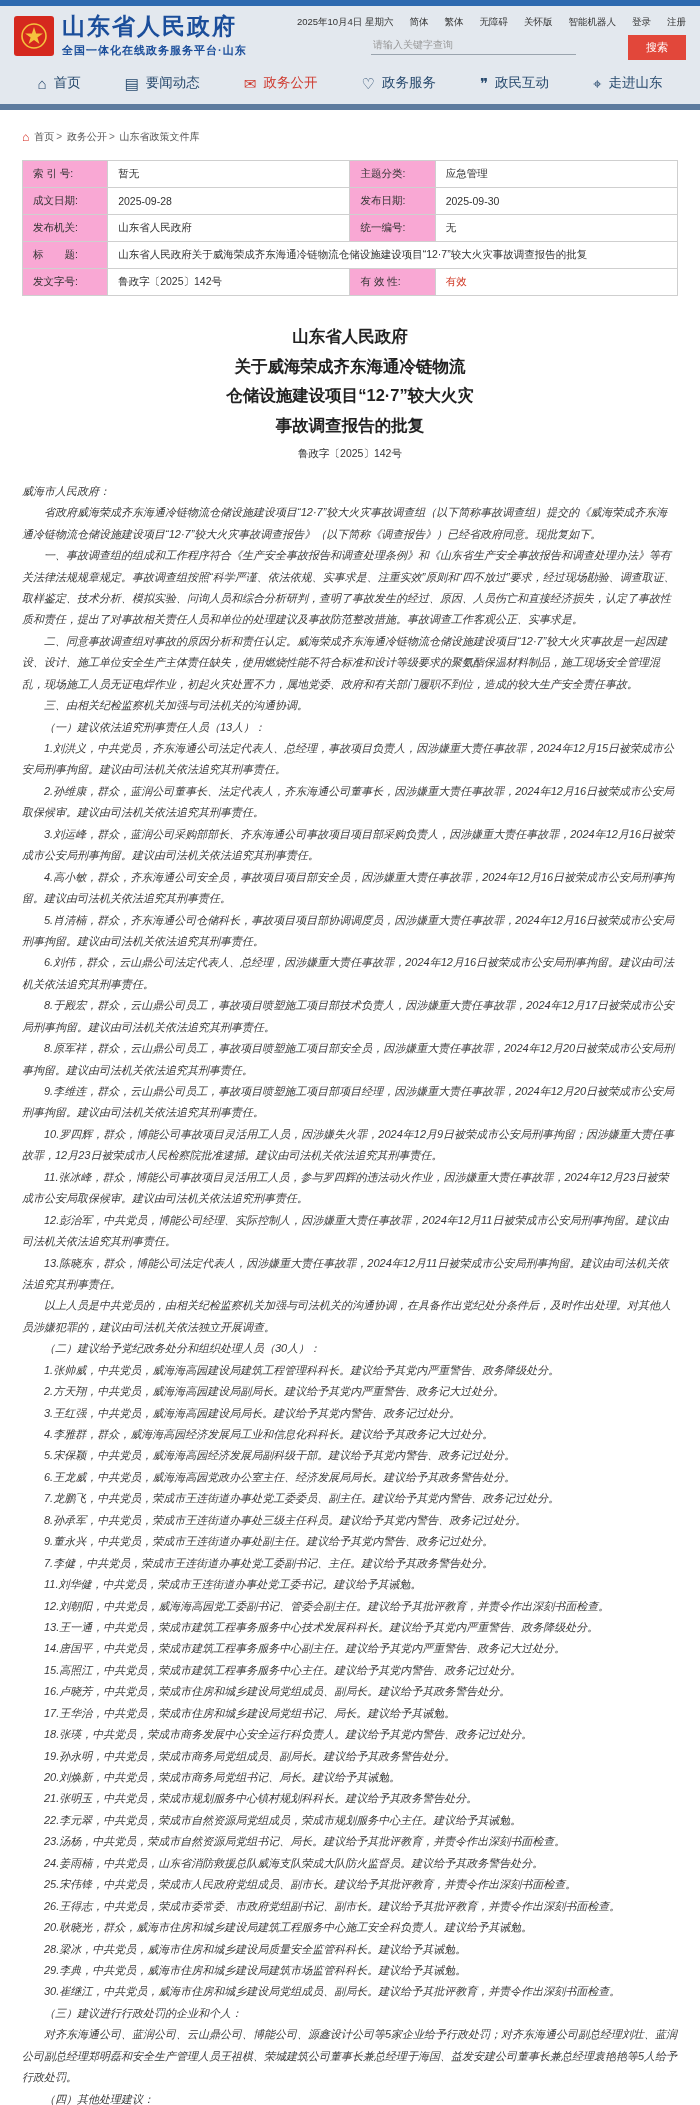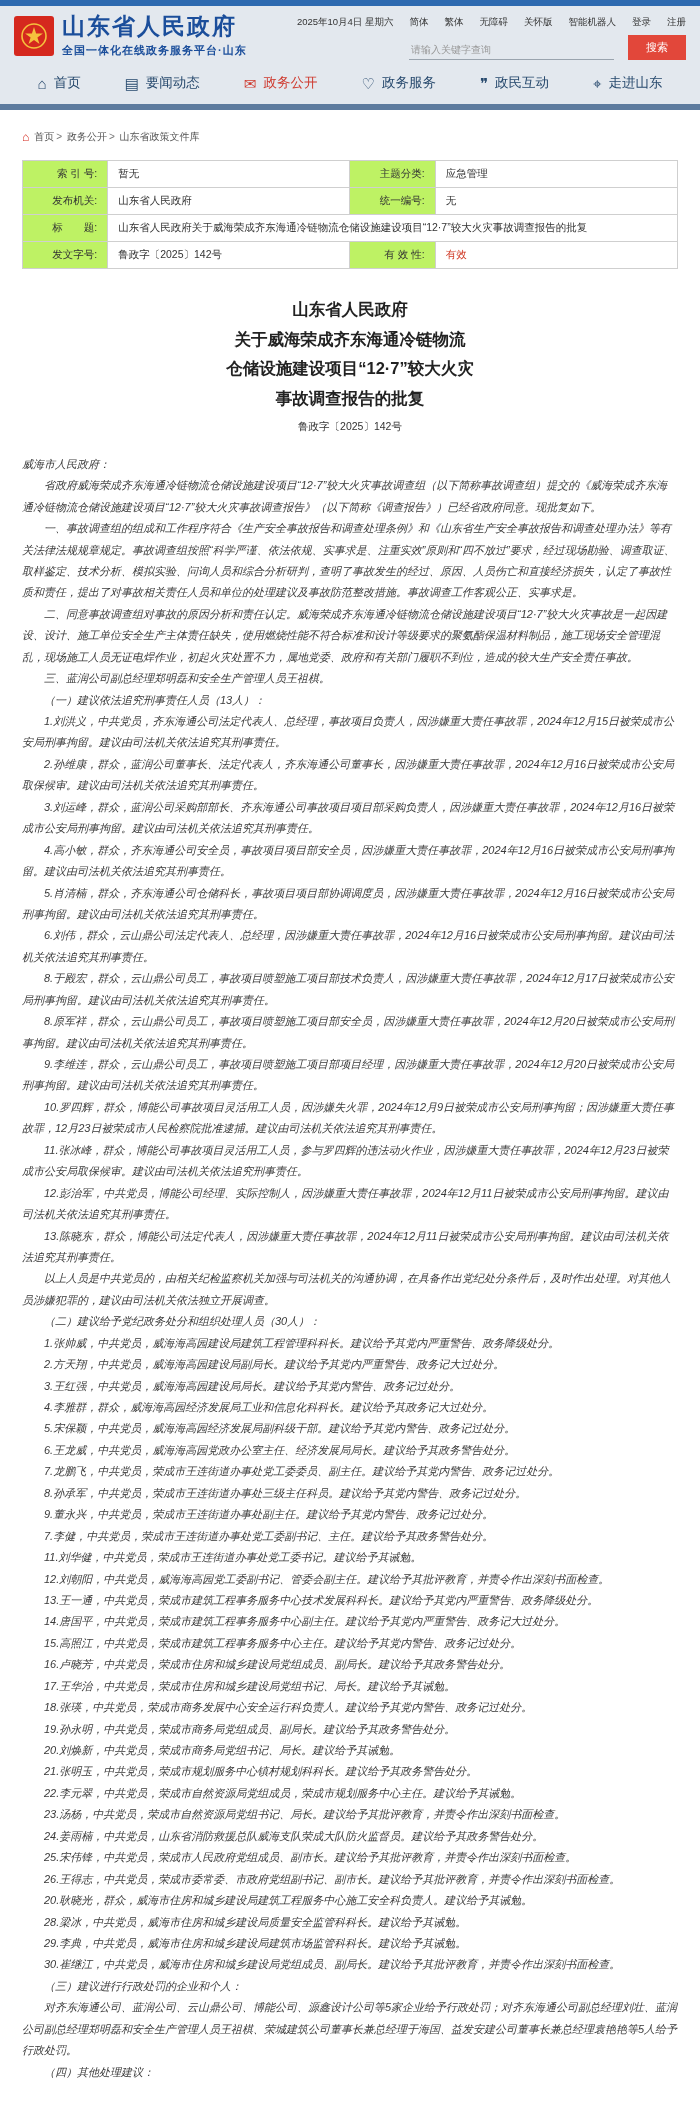--- a/index.html
+++ b/index.html
@@ -19,21 +19,21 @@
     width:40px; height:40px; background:#d5281e; border-radius:3px;
     display:flex; align-items:center; justify-content:center; flex:0 0 auto;
   }
   .brand-text { display:flex; flex-direction:column; }
   .site-title { color:#1b4e9b; font-size:23px; font-weight:bold; letter-spacing:2px; line-height:1.1; }
   .site-subtitle { color:#1b4e9b; font-size:11px; font-weight:bold; letter-spacing:1px; margin-top:4px; }
   .head-right { display:flex; flex-direction:column; align-items:flex-end; gap:6px; padding-top:2px; }
   .utility { font-size:9.5px; color:#333; display:flex; gap:0; align-items:center; white-space:nowrap; }
   .utility .date { }
   .utility .ulink { margin-left:16px; color:#333; cursor:pointer; }
-  .searchrow { display:flex; align-items:flex-end; }
+  .searchrow { display:flex; align-items:flex-start;gap:38px; }
   .search-input {
     width:205px; border:none; border-bottom:1px solid #9aa4ae; background:transparent;
     font-size:10px; color:#555; padding:4px 2px; outline:none;
   }
   .search-input::placeholder { color:#999; }
   .search-btn {
     background:#e2473a; color:#fff; border:none; font-size:11px;
     padding:5px 18px; margin-left:14px; cursor:pointer;
   }
   
@@ -45,21 +45,21 @@
   .nav-divider { height:6px; background:#5d7b9e; }
   
   .content { padding:12px 22px 26px; }
   .breadcrumb { font-size:10px; color:#555; margin:8px 0 16px; display:flex; align-items:center; gap:5px; }
   .breadcrumb .home-ico { color:#d5281e; font-size:12px; }
   .crumb { cursor:pointer; }
   .crumb + .crumb::before { content:"> "; color:#777; margin:0 2px; cursor:default; }
   
   .meta-table { width:100%; border-collapse:collapse; font-size:10.5px; table-layout:fixed; }
   .meta-table td { border:1px solid #cfcfcf; padding:6px 10px; word-break:break-all; }
-  .meta-table td.label { background:#bef264; white-space:nowrap;text-align:right; }
+  .meta-table td.label { background:#f9a8d4; white-space:nowrap; }
   .meta-table col.c-label1 { width:13%; }
   .meta-table col.c-value1 { width:37%; }
   .meta-table col.c-label2 { width:13%; }
   .meta-table col.c-value2 { width:37%; }
   .meta-table .red { color:#d03a26; }
   
   .doc-title { text-align:center; font-weight:bold; font-size:16.5px; line-height:1.8; color:#222; margin-top:26px; }
   .doc-number { text-align:center; font-size:10.5px; color:#333; margin:6px 0 20px; }
   .body-text p { font-size:11px; line-height:1.95; margin:0; color:#3a3a3a;font-style:italic; }
   .body-text p.indent { text-indent:2em; }
@@ -149,20 +149,26 @@
         <col class="c-value2">
     </colgroup>
     <tbody>
         <tr>
           <td class="label">索 引 号:</td>
           <td class="value">暂无</td>
           <td class="label">主题分类:</td>
           <td class="value">应急管理</td>
         </tr>
         <tr>
+          <td class="label">成文日期:</td>
+          <td class="value">2025-09-28</td>
+          <td class="label">发布日期:</td>
+          <td class="value">2025-09-30</td>
+        </tr>
+        <tr>
           <td class="label">发布机关:</td>
           <td class="value">山东省人民政府</td>
           <td class="label">统一编号:</td>
           <td class="value">无</td>
         </tr>
         <tr>
           <td class="label">标　　题:</td>
           <td class="value" colspan="3">山东省人民政府关于威海荣成齐东海通冷链物流仓储设施建设项目“12·7”较大火灾事故调查报告的批复</td>
         </tr>
         <tr>
@@ -182,21 +188,21 @@
       <div>事故调查报告的批复</div>
     </div>
   <div class="doc-number">鲁政字〔2025〕142号</div>
 
   <div class="body-text">
 
   <p class="salutation">威海市人民政府：</p>
       <p class="indent">省政府威海荣成齐东海通冷链物流仓储设施建设项目“12·7”较大火灾事故调查组（以下简称事故调查组）提交的《威海荣成齐东海通冷链物流仓储设施建设项目“12·7”较大火灾事故调查报告》（以下简称《调查报告》）已经省政府同意。现批复如下。</p>
       <p class="indent">一、事故调查组的组成和工作程序符合《生产安全事故报告和调查处理条例》和《山东省生产安全事故报告和调查处理办法》等有关法律法规规章规定。事故调查组按照“科学严谨、依法依规、实事求是、注重实效”原则和“四不放过”要求，经过现场勘验、调查取证、取样鉴定、技术分析、模拟实验、问询人员和综合分析研判，查明了事故发生的经过、原因、人员伤亡和直接经济损失，认定了事故性质和责任，提出了对事故相关责任人员和单位的处理建议及事故防范整改措施。事故调查工作客观公正、实事求是。</p>
       <p class="indent">二、同意事故调查组对事故的原因分析和责任认定。威海荣成齐东海通冷链物流仓储设施建设项目“12·7”较大火灾事故是一起因建设、设计、施工单位安全生产主体责任缺失，使用燃烧性能不符合标准和设计等级要求的聚氨酯保温材料制品，施工现场安全管理混乱，现场施工人员无证电焊作业，初起火灾处置不力，属地党委、政府和有关部门履职不到位，造成的较大生产安全责任事故。</p>
-      <p class="indent">三、蓝润公司副总经理郑明磊和安全生产管理人员王祖棋。</p>
+      <p class="indent">三、由相关纪检监察机关加强与司法机关的沟通协调。</p>
       <p class="indent">（一）建议依法追究刑事责任人员（13人）：</p>
       <p class="indent">1.刘洪义，中共党员，齐东海通公司法定代表人、总经理，事故项目负责人，因涉嫌重大责任事故罪，2024年12月15日被荣成市公安局刑事拘留。建议由司法机关依法追究其刑事责任。</p>
       <p class="indent">2.孙维康，群众，蓝润公司董事长、法定代表人，齐东海通公司董事长，因涉嫌重大责任事故罪，2024年12月16日被荣成市公安局取保候审。建议由司法机关依法追究其刑事责任。</p>
       <p class="indent">3.刘运峰，群众，蓝润公司采购部部长、齐东海通公司事故项目项目部采购负责人，因涉嫌重大责任事故罪，2024年12月16日被荣成市公安局刑事拘留。建议由司法机关依法追究其刑事责任。</p>
       <p class="indent">4.高小敏，群众，齐东海通公司安全员，事故项目项目部安全员，因涉嫌重大责任事故罪，2024年12月16日被荣成市公安局刑事拘留。建议由司法机关依法追究其刑事责任。</p>
       <p class="indent">5.肖清楠，群众，齐东海通公司仓储科长，事故项目项目部协调调度员，因涉嫌重大责任事故罪，2024年12月16日被荣成市公安局刑事拘留。建议由司法机关依法追究其刑事责任。</p>
       <p class="indent">6.刘伟，群众，云山鼎公司法定代表人、总经理，因涉嫌重大责任事故罪，2024年12月16日被荣成市公安局刑事拘留。建议由司法机关依法追究其刑事责任。</p>
       <p class="indent">8.于殿宏，群众，云山鼎公司员工，事故项目喷塑施工项目部技术负责人，因涉嫌重大责任事故罪，2024年12月17日被荣成市公安局刑事拘留。建议由司法机关依法追究其刑事责任。</p>
       <p class="indent">8.原军祥，群众，云山鼎公司员工，事故项目喷塑施工项目部安全员，因涉嫌重大责任事故罪，2024年12月20日被荣成市公安局刑事拘留。建议由司法机关依法追究其刑事责任。</p>
       <p class="indent">9.李维连，群众，云山鼎公司员工，事故项目喷塑施工项目部项目经理，因涉嫌重大责任事故罪，2024年12月20日被荣成市公安局刑事拘留。建议由司法机关依法追究其刑事责任。</p>

